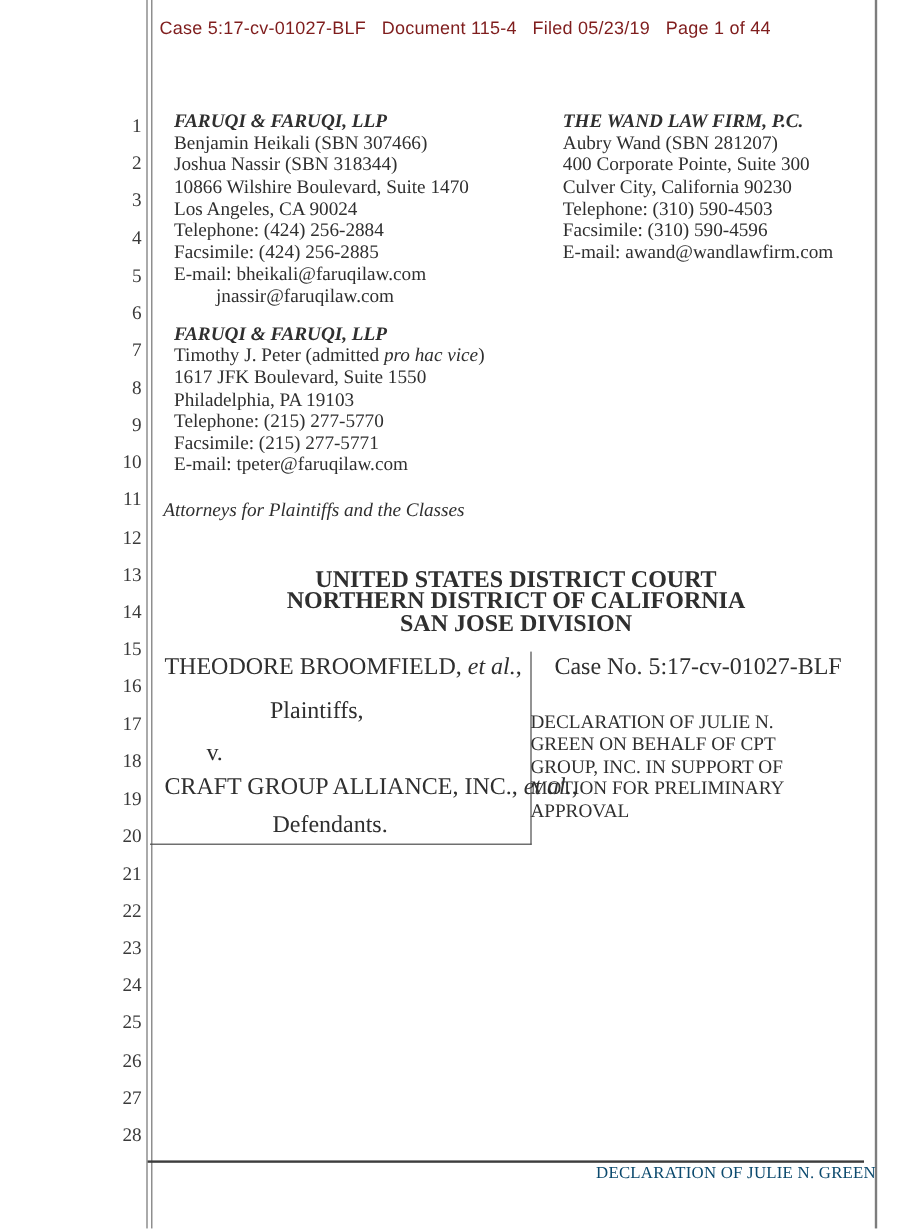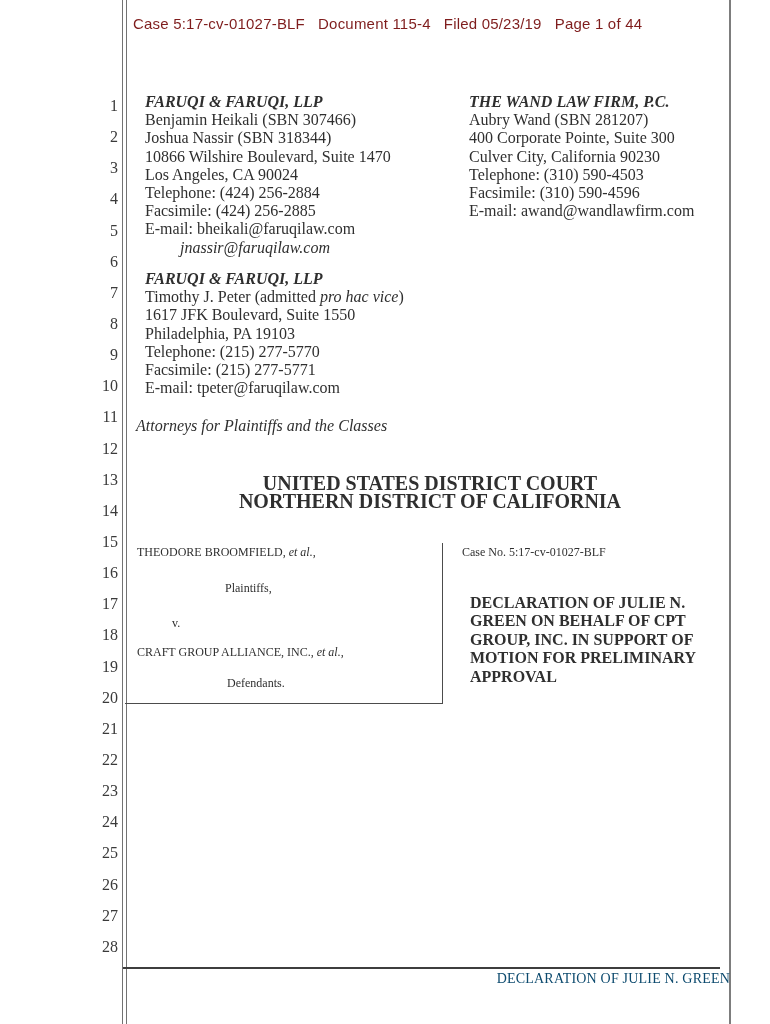--- a/index.html
+++ b/index.html
@@ -19,30 +19,30 @@
     left:122px;top:0;height:1024px;width:5px;box-sizing:border-box;
     border-left:1.5px solid #737373;border-right:1.5px solid #737373;
   }
   .rule-right{left:729px;top:0;height:1024px;width:1.5px;background:#7d7d7d;}
   
   .linenums{left:54px;top:90px;width:64px;text-align:right;}
   .linenums div{height:31.15px;line-height:31.15px;font-size:16px;color:#3a3a3a;}
   
   .block{font-size:16px;line-height:18.2px;white-space:nowrap;}
   .firm{font-weight:bold;font-style:italic;}
-  .indent2{padding-left:35px;font-style:italic;}
+  .indent2{padding-left:35px;}
   .italic{font-style:italic;}
   
   .court{left:130px;top:474px;width:600px;text-align:center;
          font-weight:bold;font-size:20px;line-height:18.3px;}
   
-  .cap-line{font-size:12px;white-space:nowrap;}
+  .cap-line{font-size:20px;white-space:nowrap;}
   .cap-vline{left:442px;top:543px;width:1.4px;height:161px;background:#4c4c4c;}
   .cap-hline{left:125px;top:702.5px;width:318px;height:1.4px;background:#4c4c4c;}
-  .case-title{left:470px;top:594px;font-weight:bold;font-size:16px;
+  .case-title{left:442px;top:594px;font-weight:normal;font-size:16px;
               line-height:18.4px;white-space:nowrap;}
   
   .foot-line{left:123px;top:967px;width:597px;height:1.5px;background:#3d3d3d;}
   .foot-text{left:130px;top:971px;width:600px;text-align:right;
              font-size:14px;color:#0c4a6e;letter-spacing:.2px;}
 </style>
 </head>
 <body>
 
 <div class="page">
@@ -113,20 +113,21 @@
     <div>Telephone: (215) 277-5770</div>
     <div>Facsimile: (215) 277-5771</div>
     <div>E-mail: tpeter@faruqilaw.com</div>
   </div>
 
   <div class="abs block italic" style="left:136px;top:417px;">Attorneys for Plaintiffs and the Classes</div>
 
   <div class="abs court">
     <div>UNITED STATES DISTRICT COURT</div>
     <div>NORTHERN DISTRICT OF CALIFORNIA</div>
+    <div>SAN JOSE DIVISION</div>
   </div>
 
   <div class="abs cap-line" style="left:137px;top:545px;"><span>THEODORE BROOMFIELD, </span><span class="italic">et al.</span><span>,</span></div>
   <div class="abs cap-line" style="left:225px;top:581px;">Plaintiffs,</div>
   <div class="abs cap-line" style="left:172px;top:616px;">v.</div>
   <div class="abs cap-line" style="left:137px;top:645px;"><span>CRAFT GROUP ALLIANCE, INC., </span><span class="italic">et al.</span><span>,</span></div>
   <div class="abs cap-line" style="left:227px;top:676px;">Defendants.</div>
 
   <div class="abs cap-vline"></div>
   <div class="abs cap-hline"></div>

